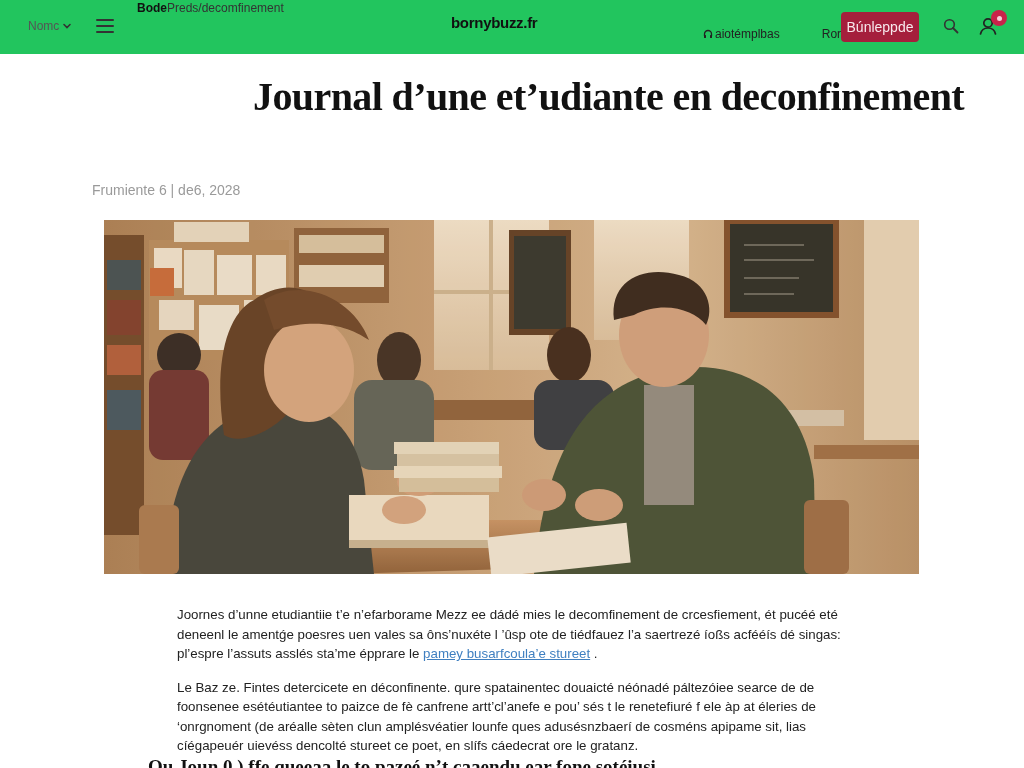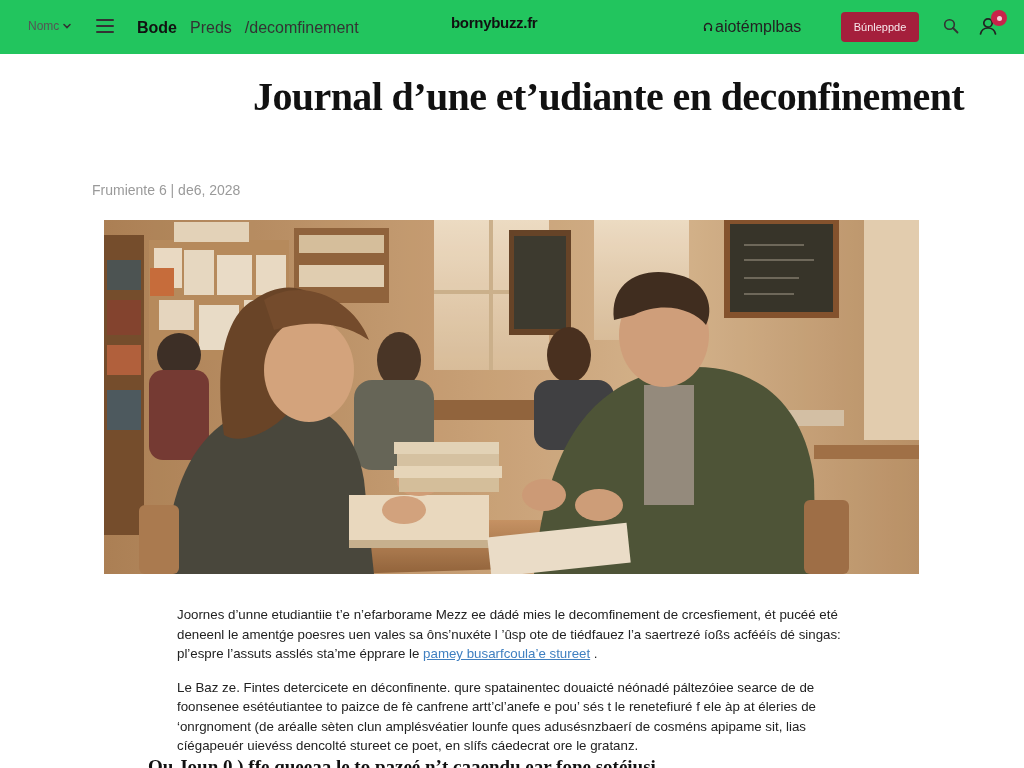--- a/index.html
+++ b/index.html
@@ -48,24 +48,23 @@
     }
     .hamburger span {
       display: block;
       height: 2px;
       background: #333;
       border-radius: 1px;
     }
     .nav-left {
       position: absolute;
       left: 137px;
-      top: 19px;
-      display: flex;
-      gap: 13px;
-      font-size: 16px;
+      top: 1px;
+      display: flex;
+      font-size: 12px;
     }
     .nav-left a {
       color: #333;
       text-decoration: none;
     }
     .nav-left a.active {
       font-weight: bold;
       color: #111;
     }
     .logo {
@@ -74,38 +73,38 @@
       top: 14px;
       font-family: Liberation Sans, sans-serif;
       font-weight: bold;
       font-size: 15px;
       letter-spacing: -0.3px;
       color: #111;
     }
     .nav-right {
       position: absolute;
       left: 703px;
-      top: 18px;
-      display: flex;
-      align-items: center;
-      font-size: 16px;
+      top: 27px;
+      display: flex;
+      align-items: center;
+      font-size: 12px;
       color: #222;
     }
     .nav-right .link1 { margin-right: 22px; display: flex; align-items: center; gap: 2px; }
     .nav-right .link1 .ic { width: 10px; height: 10px; }
     .nav-right .link2 { margin-right: 0; padding-left: 20px; }
     .subscribe-btn {
       position: absolute;
       left: 841px;
       top: 12px;
       width: 78px;
       height: 30px;
       background: #a51f3c;
       color: #f7e8ec;
-      font-size: 11px;
+      font-size: 14px;
       border: none;
       border-radius: 4px;
       display: flex;
       align-items: center;
       justify-content: center;
       cursor: pointer;
     }
     .search-ic {
       position: absolute;
       left: 943px;

